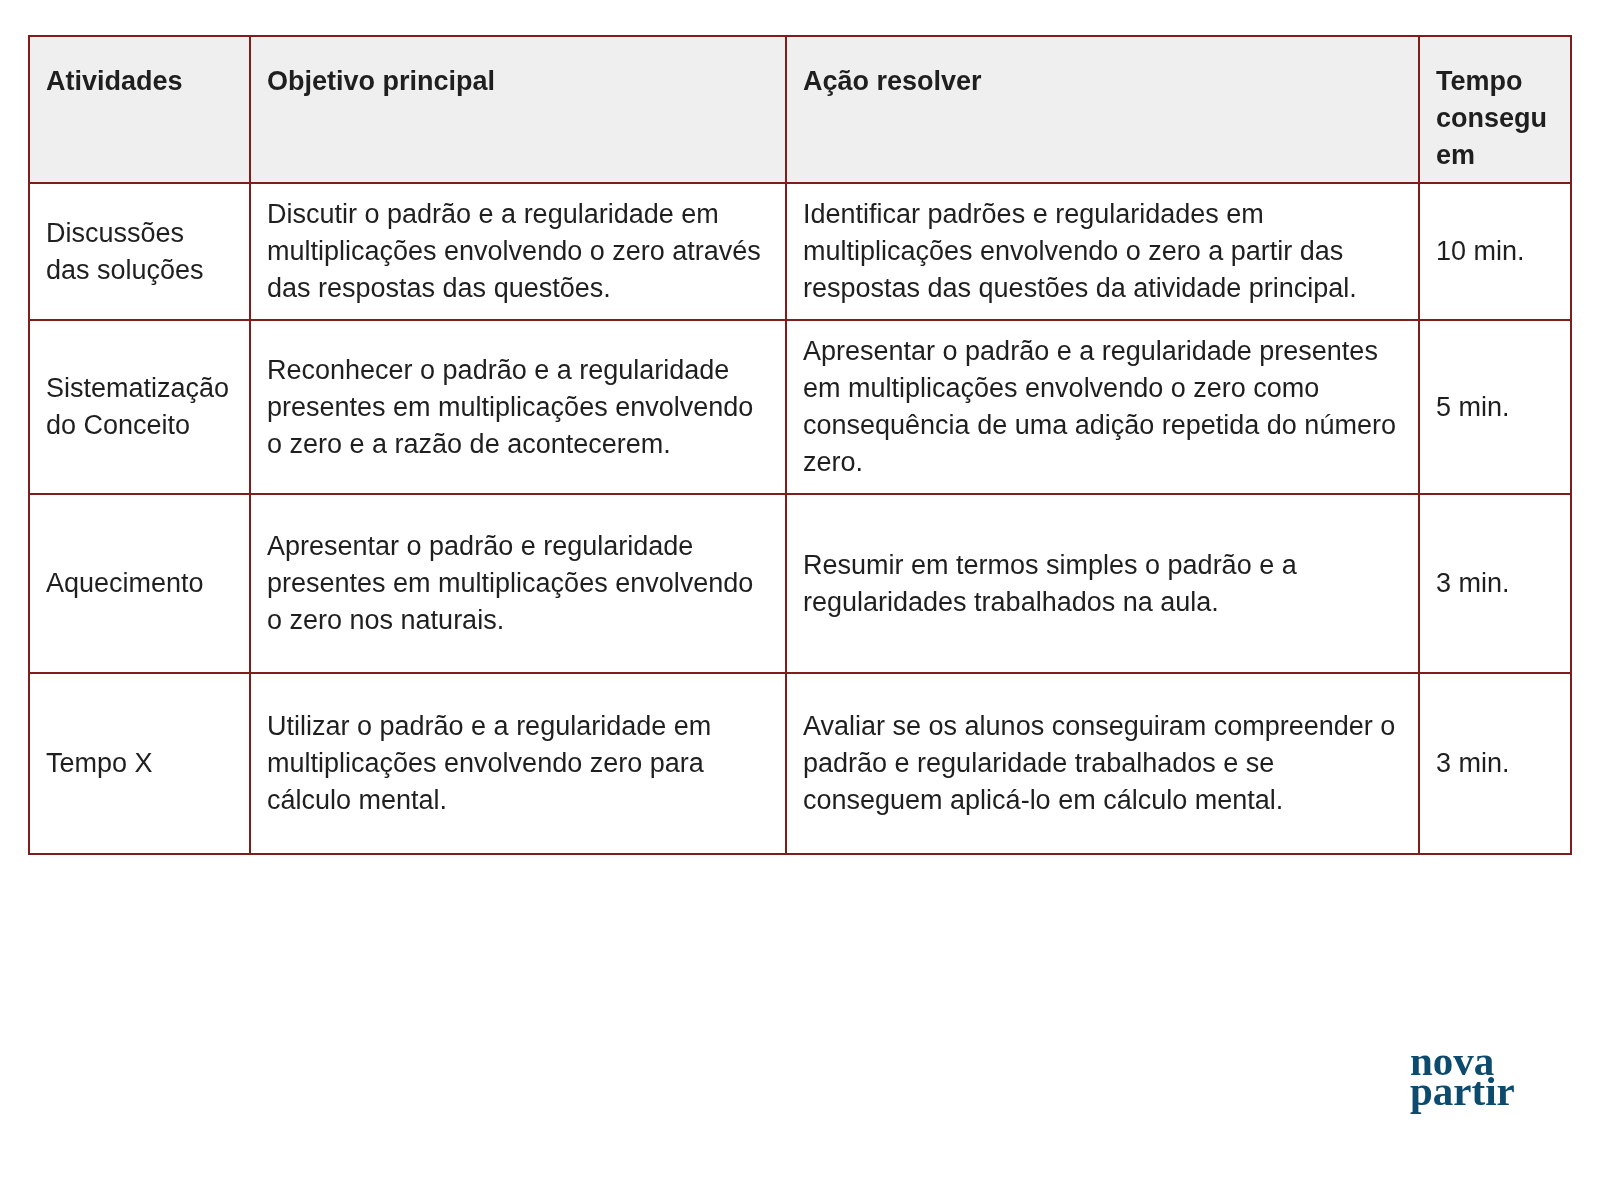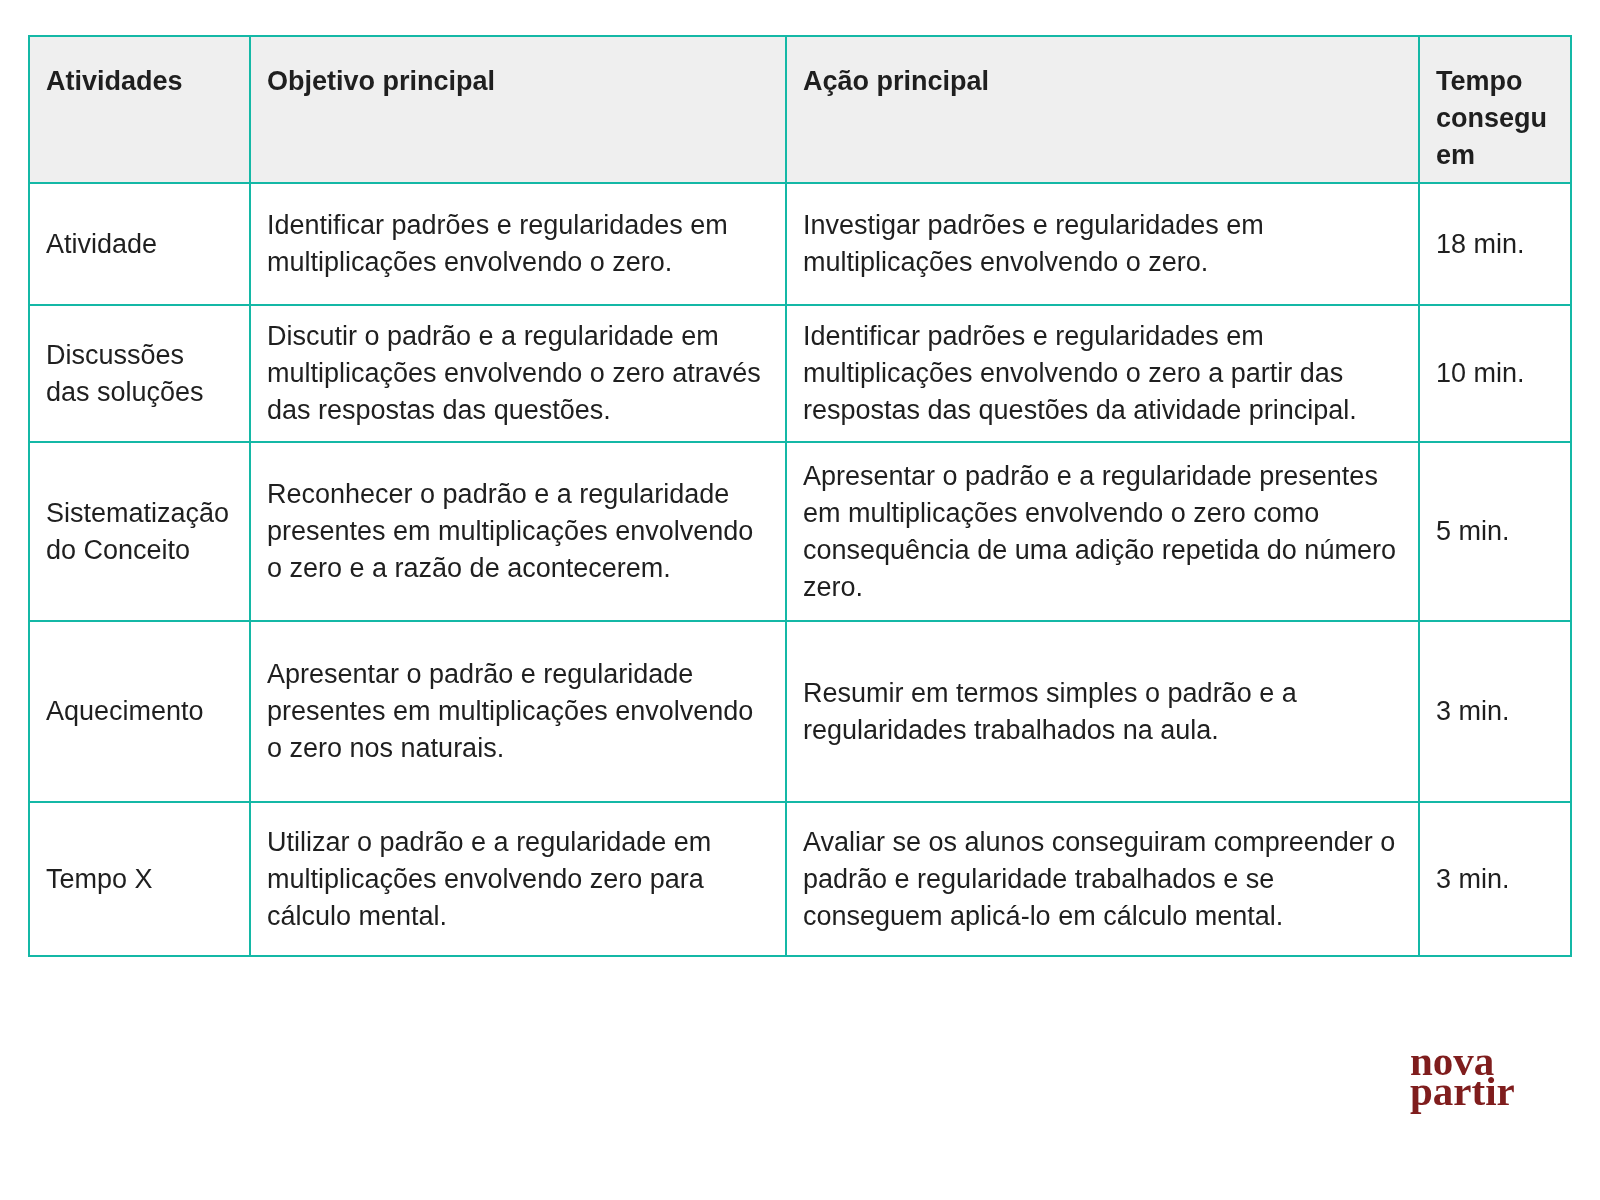--- a/index.html
+++ b/index.html
@@ -17,21 +17,21 @@
   table.lesson-plan {
     position: absolute;
     left: 28px;
     top: 35px;
     width: 1542px;
     border-collapse: collapse;
     table-layout: fixed;
   }
   table.lesson-plan th,
   table.lesson-plan td {
-    border: 2px solid #14b8a6;
+    border: 2px solid #7f1d1d;
     font-size: 27px;
     line-height: 37px;
     color: #1f1f1f;
     text-align: left;
     word-wrap: break-word;
   }
   table.lesson-plan th {
     background: #efefef;
     font-weight: 700;
     vertical-align: top;
@@ -54,51 +54,45 @@
   .col-acao       { width: 633px; }
   .col-tempo      { width: 152px; }
   .logo {
     position: absolute;
     left: 1410px;
     top: 1046px;
     font-family: "Liberation Serif", serif;
     font-weight: 700;
     font-size: 41px;
     line-height: 30px;
-    color: #7f1d1d;
+    color: #0c4a6e;
     letter-spacing: 0px;
   }
 </style>
 </head>
 <body>
 
 <div class="page">
 
   <table class="lesson-plan">
     <colgroup>
       <col class="col-atividades">
       <col class="col-objetivo">
       <col class="col-acao">
       <col class="col-tempo">
     </colgroup>
     <thead>
       <tr>
         <th>Atividades</th>
         <th>Objetivo principal</th>
-        <th>Ação principal</th>
+        <th>Ação resolver</th>
         <th>Tempo conseguem</th>
       </tr>
     </thead>
     <tbody>
-      <tr>
-        <td>Atividade</td>
-        <td>Identificar padrões e regularidades em multiplicações envolvendo o zero.</td>
-        <td>Investigar padrões e regularidades em multiplicações envolvendo o zero.</td>
-        <td>18 min.</td>
-      </tr>
       <tr>
         <td>Discussões das soluções</td>
         <td>Discutir o padrão e a regularidade em multiplicações envolvendo o zero através das respostas das questões.</td>
         <td>Identificar padrões e regularidades em multiplicações envolvendo o zero a partir das respostas das questões da atividade principal.</td>
         <td>10 min.</td>
       </tr>
       <tr>
         <td>Sistematização do Conceito</td>
         <td>Reconhecer o padrão e a regularidade presentes em multiplicações envolvendo o zero e a razão de acontecerem.</td>
         <td>Apresentar o padrão e a regularidade presentes em multiplicações envolvendo o zero como consequência de uma adição repetida do número zero.</td>

